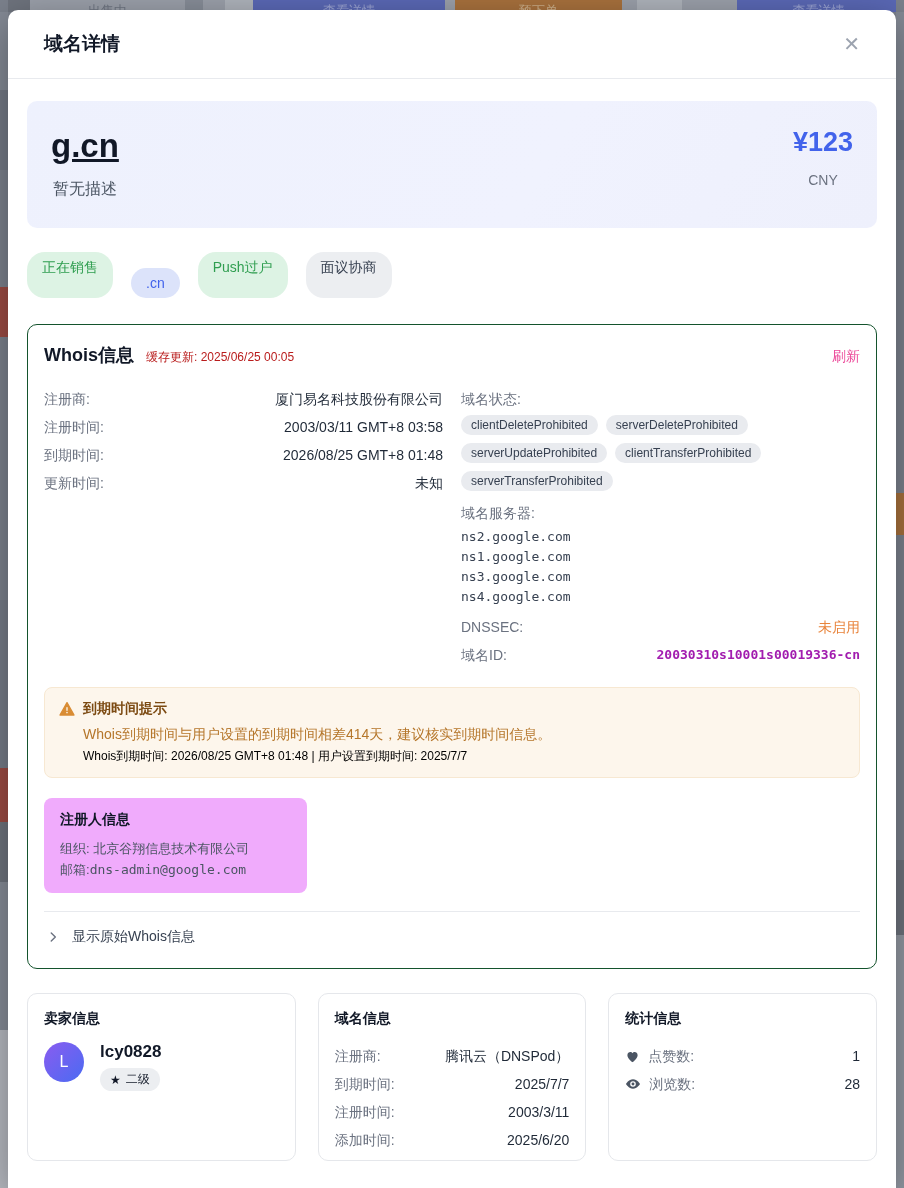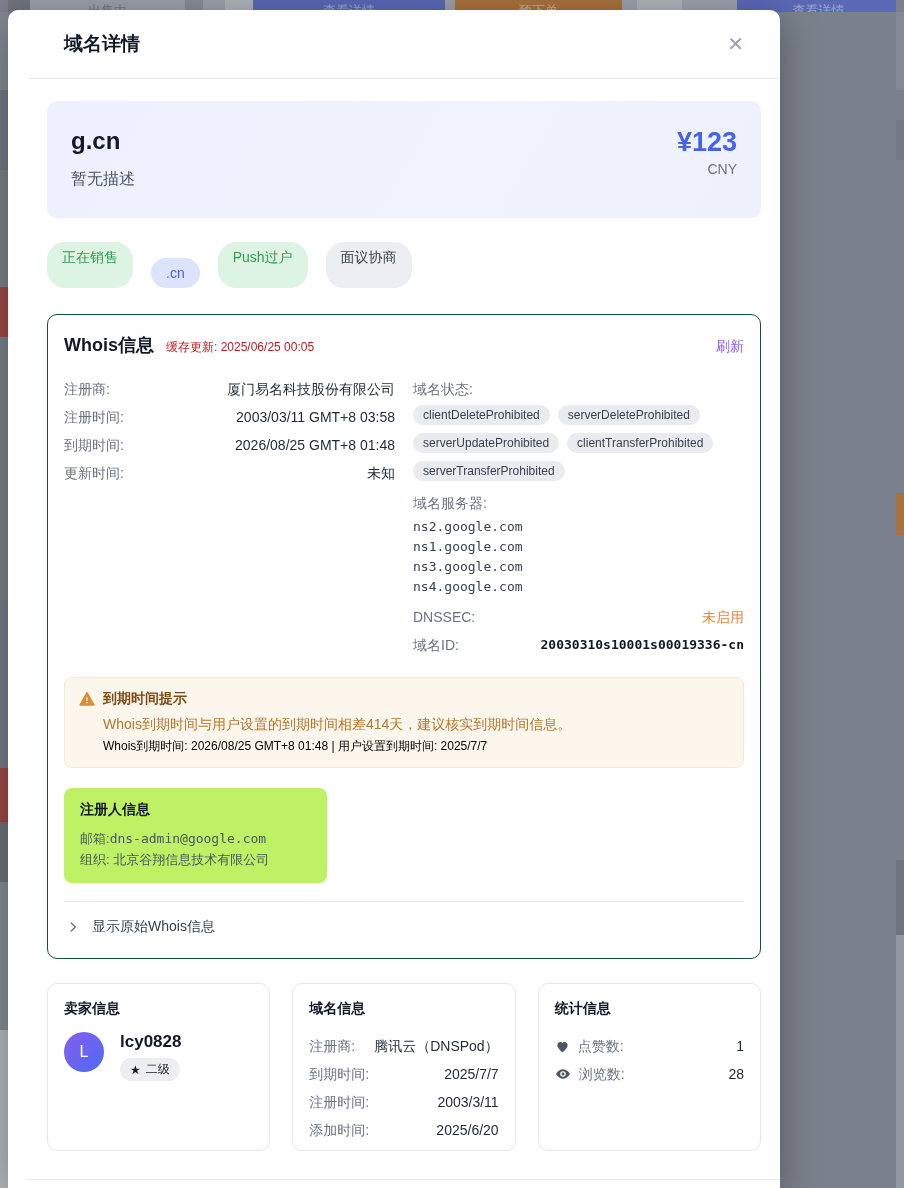--- a/index.html
+++ b/index.html
@@ -9,70 +9,70 @@
 
   
   .backdrop { position:absolute; inset:0; }
   .bd-top { position:absolute; left:0; top:0; width:904px; height:12px; overflow:hidden; background:#9ba0aa; }
   .bd-seg { position:absolute; top:0; height:26px; font-size:13px; text-align:center; line-height:22px; }
   .bd-block { position:absolute; }
   .bd-side { position:absolute; top:0; bottom:0; width:8px; background:#7b818c; overflow:hidden; }
   .bd-left { left:0; } .bd-right { right:0; }
 
   
-  .modal { position:absolute; left:8px; top:10px; width:772px; height:1178px;
-    background:#fff; border-radius:10px 10px 0 0; box-shadow:0 10px 40px rgba(0,0,0,.35); overflow:hidden;padding-left:20px; }
+  .modal { position:absolute; left:8px; top:10px; width:888px; height:1178px;
+    background:#fff; border-radius:10px 10px 0 0; box-shadow:0 10px 40px rgba(0,0,0,.35); overflow:hidden; }
   .modal-header { display:flex; align-items:center; justify-content:space-between;
     padding:20px 30px 20px 36px; border-bottom:1px solid #e8eaee; }
   .modal-title { font-size:19px; font-weight:bold; color:#111827; }
   .close-btn { font-size:20px; color:#9ca3af; cursor:pointer; line-height:1; padding:4px 6px; }
   .modal-body { padding:22px 19px 0; }
 
   
   .hero { background:linear-gradient(120deg,#eef1fd 0%,#f0f2fe 60%,#eef0fc 100%);
     border-radius:10px; padding:26px 24px 28px; display:flex; justify-content:space-between; margin-bottom:24px; }
-  .hero-domain { font-size:24px; font-weight:bold; color:#111827; }
+  .hero-domain { font-size:33px; font-weight:bold; color:#111827;text-decoration:underline; }
   .hero-desc { font-size:16px; color:#4b5563; margin-top:14px;text-align:center; }
   .hero-price { font-size:27px; font-weight:bold; color:#4263eb; text-align:right; }
-  .hero-cur { font-size:14px; color:#6b7280; text-align:right; margin-top:3px; }
+  .hero-cur { font-size:14px; color:#6b7280; text-align:center; margin-top:14px; }
 
   
   .tags { display:flex; gap:18px; margin-bottom:26px; }
   .tag { font-size:14px; padding:7px 15px; border-radius:18px; white-space:nowrap; }
   .tag-green { background:#ddf3e4; color:#2f9e50; }
   .tag-blue  { background:#dce3fa; color:#4263eb;margin-top:16px; }
   .tag-gray  { background:#eceef1; color:#374151; }
 
   
   .whois-card { border:1px solid #14532d; border-radius:10px; padding:18px 16px 4px; }
   .whois-head { display:flex; align-items:baseline; margin-bottom:18px; }
   .whois-title { font-size:18px; font-weight:bold; }
   .whois-cache { font-size:12px; color:#b91c1c; margin-left:12px; }
-  .refresh-link { margin-left:auto; font-size:14px; color:#8b5cf6; cursor:pointer; }
+  .refresh-link { margin-left:auto; font-size:14px; color:#ec4899; cursor:pointer; }
   .whois-grid { display:grid; grid-template-columns:1fr 1fr; column-gap:18px; }
   .f-row { display:flex; justify-content:space-between; font-size:14px; line-height:28px; }
   .f-label { color:#6b7280; }
   .f-value { color:#1f2937; text-align:right; }
   .col-label { color:#6b7280; font-size:14px; line-height:28px; }
   .badges { display:flex; flex-wrap:wrap; gap:8px; margin:2px 0 8px; }
   .badge { background:#e9ebef; color:#374151; font-size:12px; padding:3px 10px; border-radius:11px; white-space:nowrap; }
   .ns-list { font-size:13px; color:#374151; line-height:20px; }
   .dnssec-val { color:#e8833a; font-size:14px; }
-  .domid-val { font-size:13px; font-weight:bold; color:#0f172a; }
+  .domid-val { font-size:13px; font-weight:bold; color:#a21caf; }
   .kv { display:flex; justify-content:space-between; align-items:center; line-height:28px; }
 
   
   .warn { background:#fdf6ec; border:1px solid #f7e8d2; border-radius:8px; padding:12px 16px 12px 14px; margin:18px 0 20px; }
   .warn-head { display:flex; align-items:center; gap:8px; }
   .warn-title { font-size:14px; font-weight:bold; color:#7c4a12; }
   .warn-msg { font-size:14px; color:#b5762a; margin:8px 0 4px 24px; }
   .warn-detail { font-size:12px; color:#000000; margin-left:24px; }
 
   
-  .registrant { background:#bef264; border-radius:8px; padding:13px 16px; width:263px; }
+  .registrant { background:#f0abfc; border-radius:8px; padding:13px 16px; width:263px; }
   .reg-title { font-size:14px; font-weight:bold; margin-bottom:9px; }
   .reg-line { font-size:13px; color:#4b5563; line-height:21px; }
 
   .sec-divider { border-top:1px solid #e8eaee; margin-top:18px; }
   .toggle-row { display:flex; align-items:center; gap:12px; padding:16px 2px 18px; font-size:14px; color:#374151; cursor:pointer; }
   .chev { display:inline-flex; color:#6b7280; }
 
   
   .cards { display:flex; gap:22px; margin-top:24px; }
   .card { flex:1; border:1px solid #e5e7eb; border-radius:10px; padding:16px; height:168px; }
@@ -219,24 +219,24 @@
               </svg>
           </span>
           <span class="warn-title">到期时间提示</span>
         </div>
         <div class="warn-msg">Whois到期时间与用户设置的到期时间相差414天，建议核实到期时间信息。</div>
         <div class="warn-detail">Whois到期时间: 2026/08/25 GMT+8 01:48 | 用户设置到期时间: 2025/7/7</div>
       </div>
 
       <div class="registrant">
         <div class="reg-title">注册人信息</div>
+        <div class="reg-line">组织: 北京谷翔信息技术有限公司</div>
         <div class="reg-line">
           <span>邮箱:</span><span class="mono">dns-admin@google.com</span>
         </div>
-        <div class="reg-line">组织: 北京谷翔信息技术有限公司</div>
       </div>
 
       <div class="sec-divider"></div>
 
       <div class="toggle-row">
         <span class="chev">
           <svg width="14" height="14" viewBox="0 0 24 24" fill="none" stroke="currentColor" stroke-width="2.4" stroke-linecap="round" stroke-linejoin="round">
               <polyline points="9 5 16 12 9 19"></polyline>
             </svg>
         </span>

